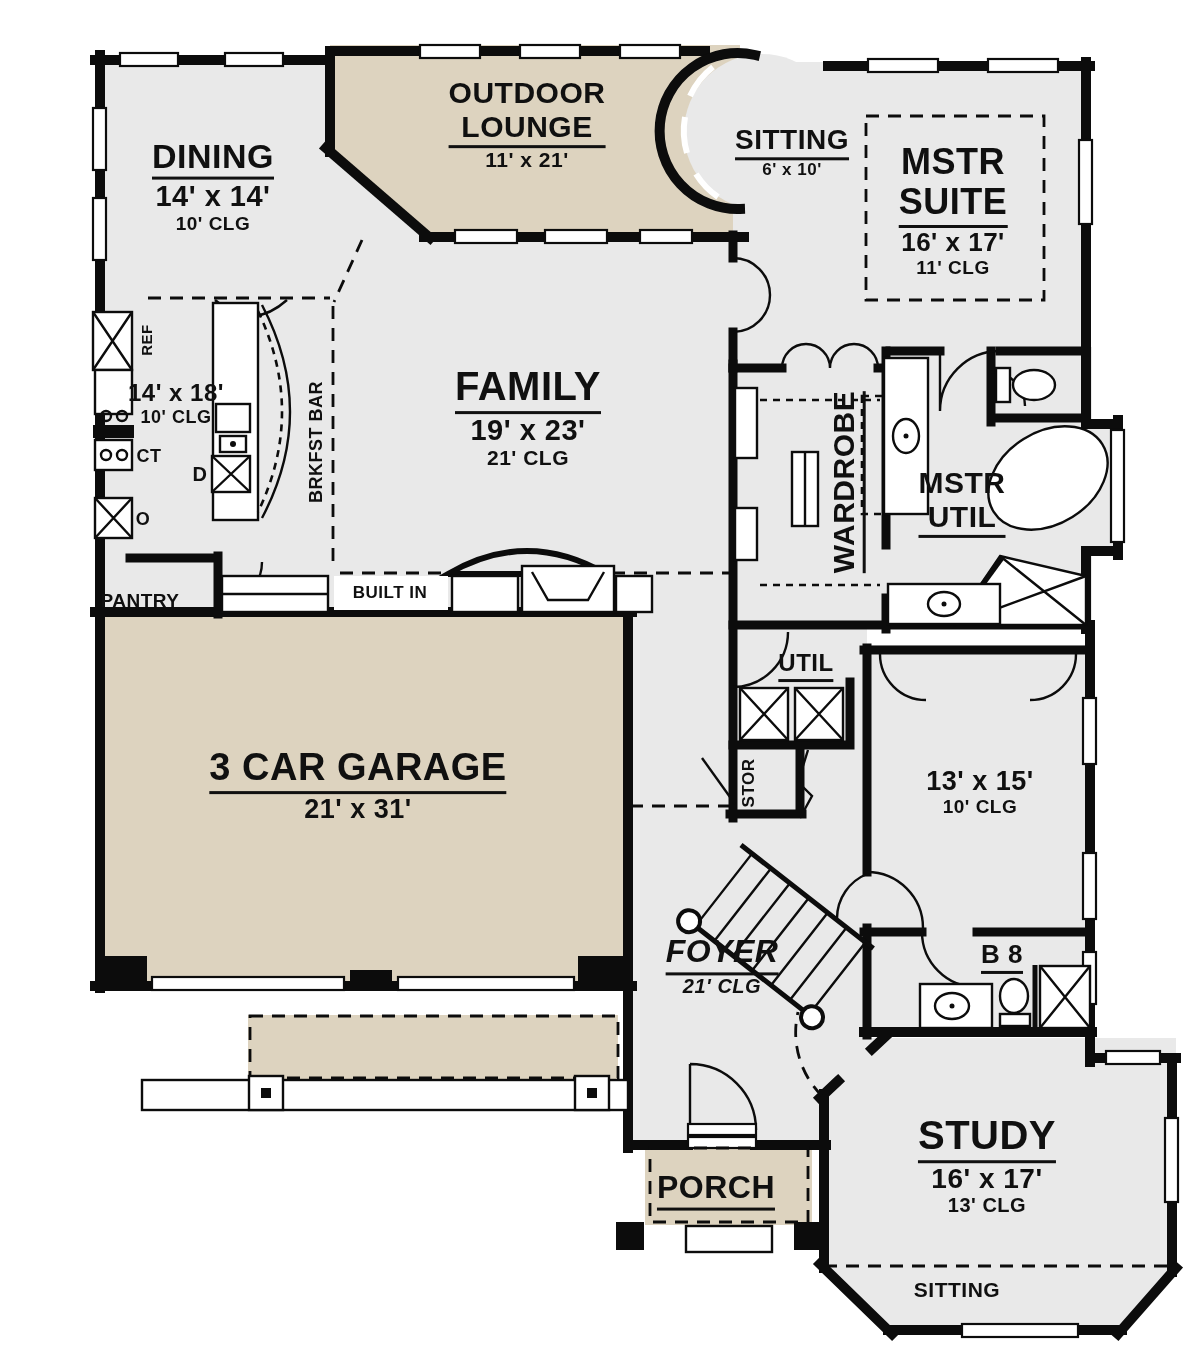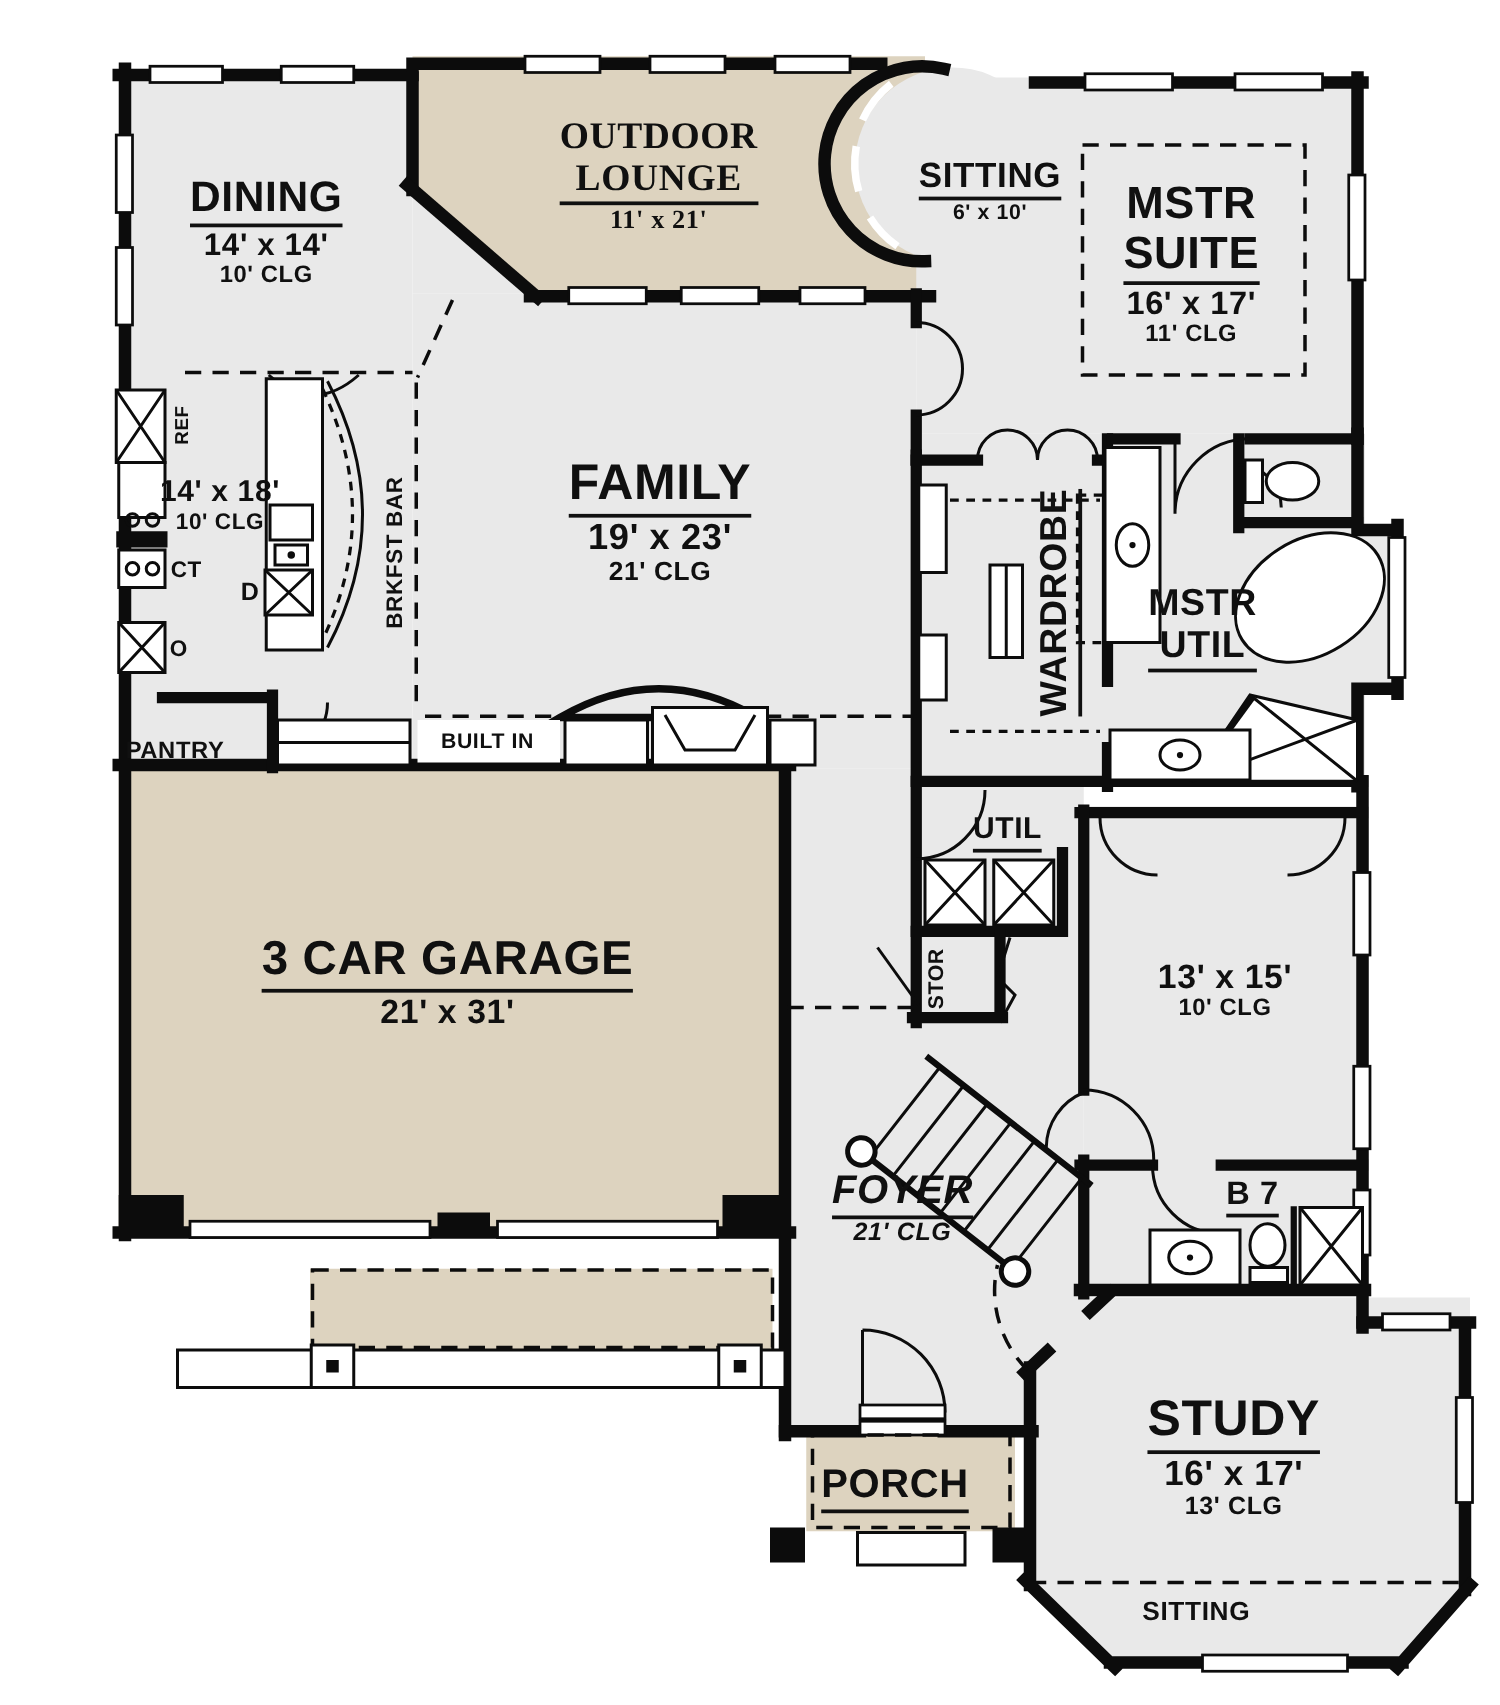--- a/index.html
+++ b/index.html
@@ -261,25 +261,25 @@
   <g>
     <rect class="dash" x="650" y="1148" width="158" height="74"></rect>
     <rect class="thinf" x="686" y="1226" width="86" height="26"></rect>
     <rect class="blk" x="616" y="1222" width="28" height="28"></rect>
     <rect class="blk" x="794" y="1222" width="28" height="28"></rect>
   </g>
 </svg>
 
   <div class="label" style="left:213px;top:185px;">
     <span class="u" style="font-size:34px">DINING</span>
-    <span style="font-size:25px">14' x 14'</span>
+    <span style="font-size:29px">14' x 14'</span>
     <span style="font-size:19px">10' CLG</span>
   </div>
 
-  <div class="label" style="left:527px;top:140px;font-family:Liberation Serif, serif;">
+  <div class="label" style="left:527px;top:124px;">
     <span style="font-size:30px">OUTDOOR</span>
     <span class="u" style="font-size:30px">LOUNGE</span>
     <span style="font-size:21px">11' x 21'</span>
   </div>
 
   <div class="label" style="left:792px;top:152px;">
     <span class="u" style="font-size:28px">SITTING</span>
     <span style="font-size:17px">6' x 10'</span>
   </div>
 
@@ -328,21 +328,21 @@
     <span style="font-size:27px">21' x 31'</span>
   </div>
 
   <div class="label" style="left:722px;top:966px;font-style:italic;">
     <span class="u" style="font-size:32px">FOYER</span>
     <span style="font-size:20px">21' CLG</span>
   </div>
 
 
   <div class="label" style="left:1002px;top:957px;">
-    <span class="u" style="font-size:26px">B 7</span>
+    <span class="u" style="font-size:26px">B 8</span>
   </div>
 
   <div class="label" style="left:716px;top:1190px;">
     <span class="u" style="font-size:32px">PORCH</span>
   </div>
 
   <div class="label" style="left:962px;top:1165px;margin-left:25px;">
     <span class="u" style="font-size:40px">STUDY</span>
     <span style="font-size:28px">16' x 17'</span>
     <span style="font-size:20px">13' CLG</span>

